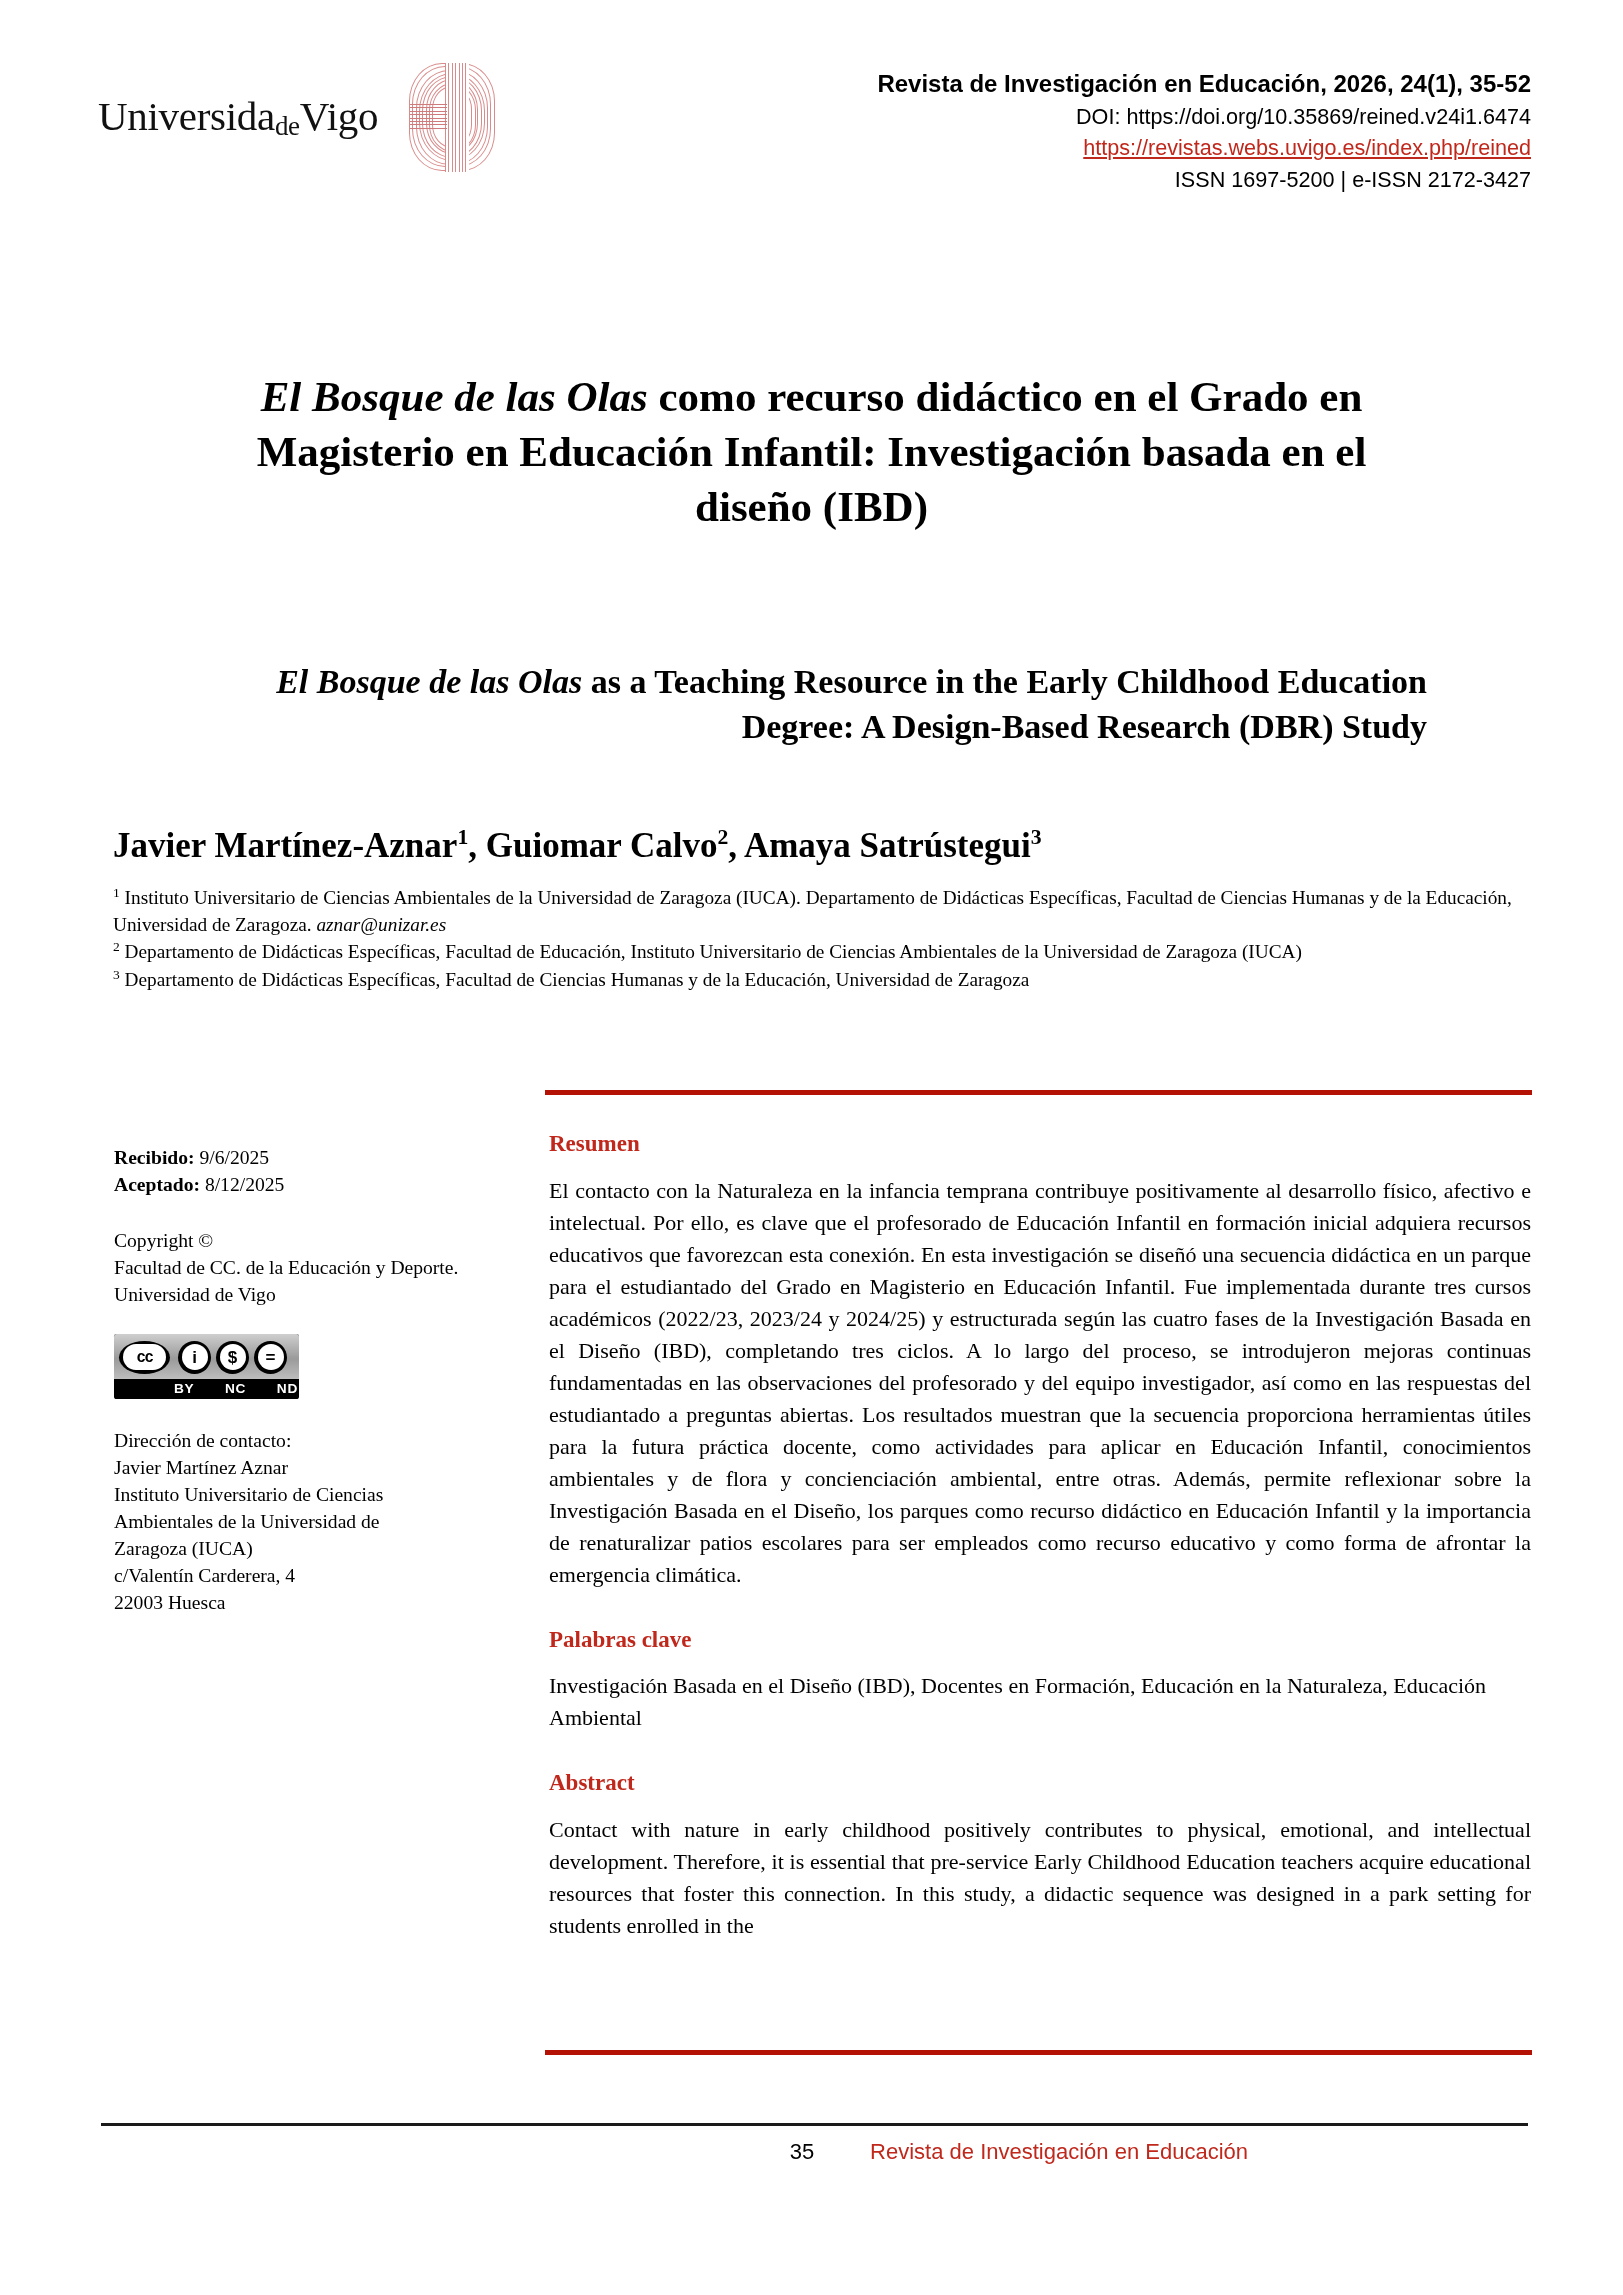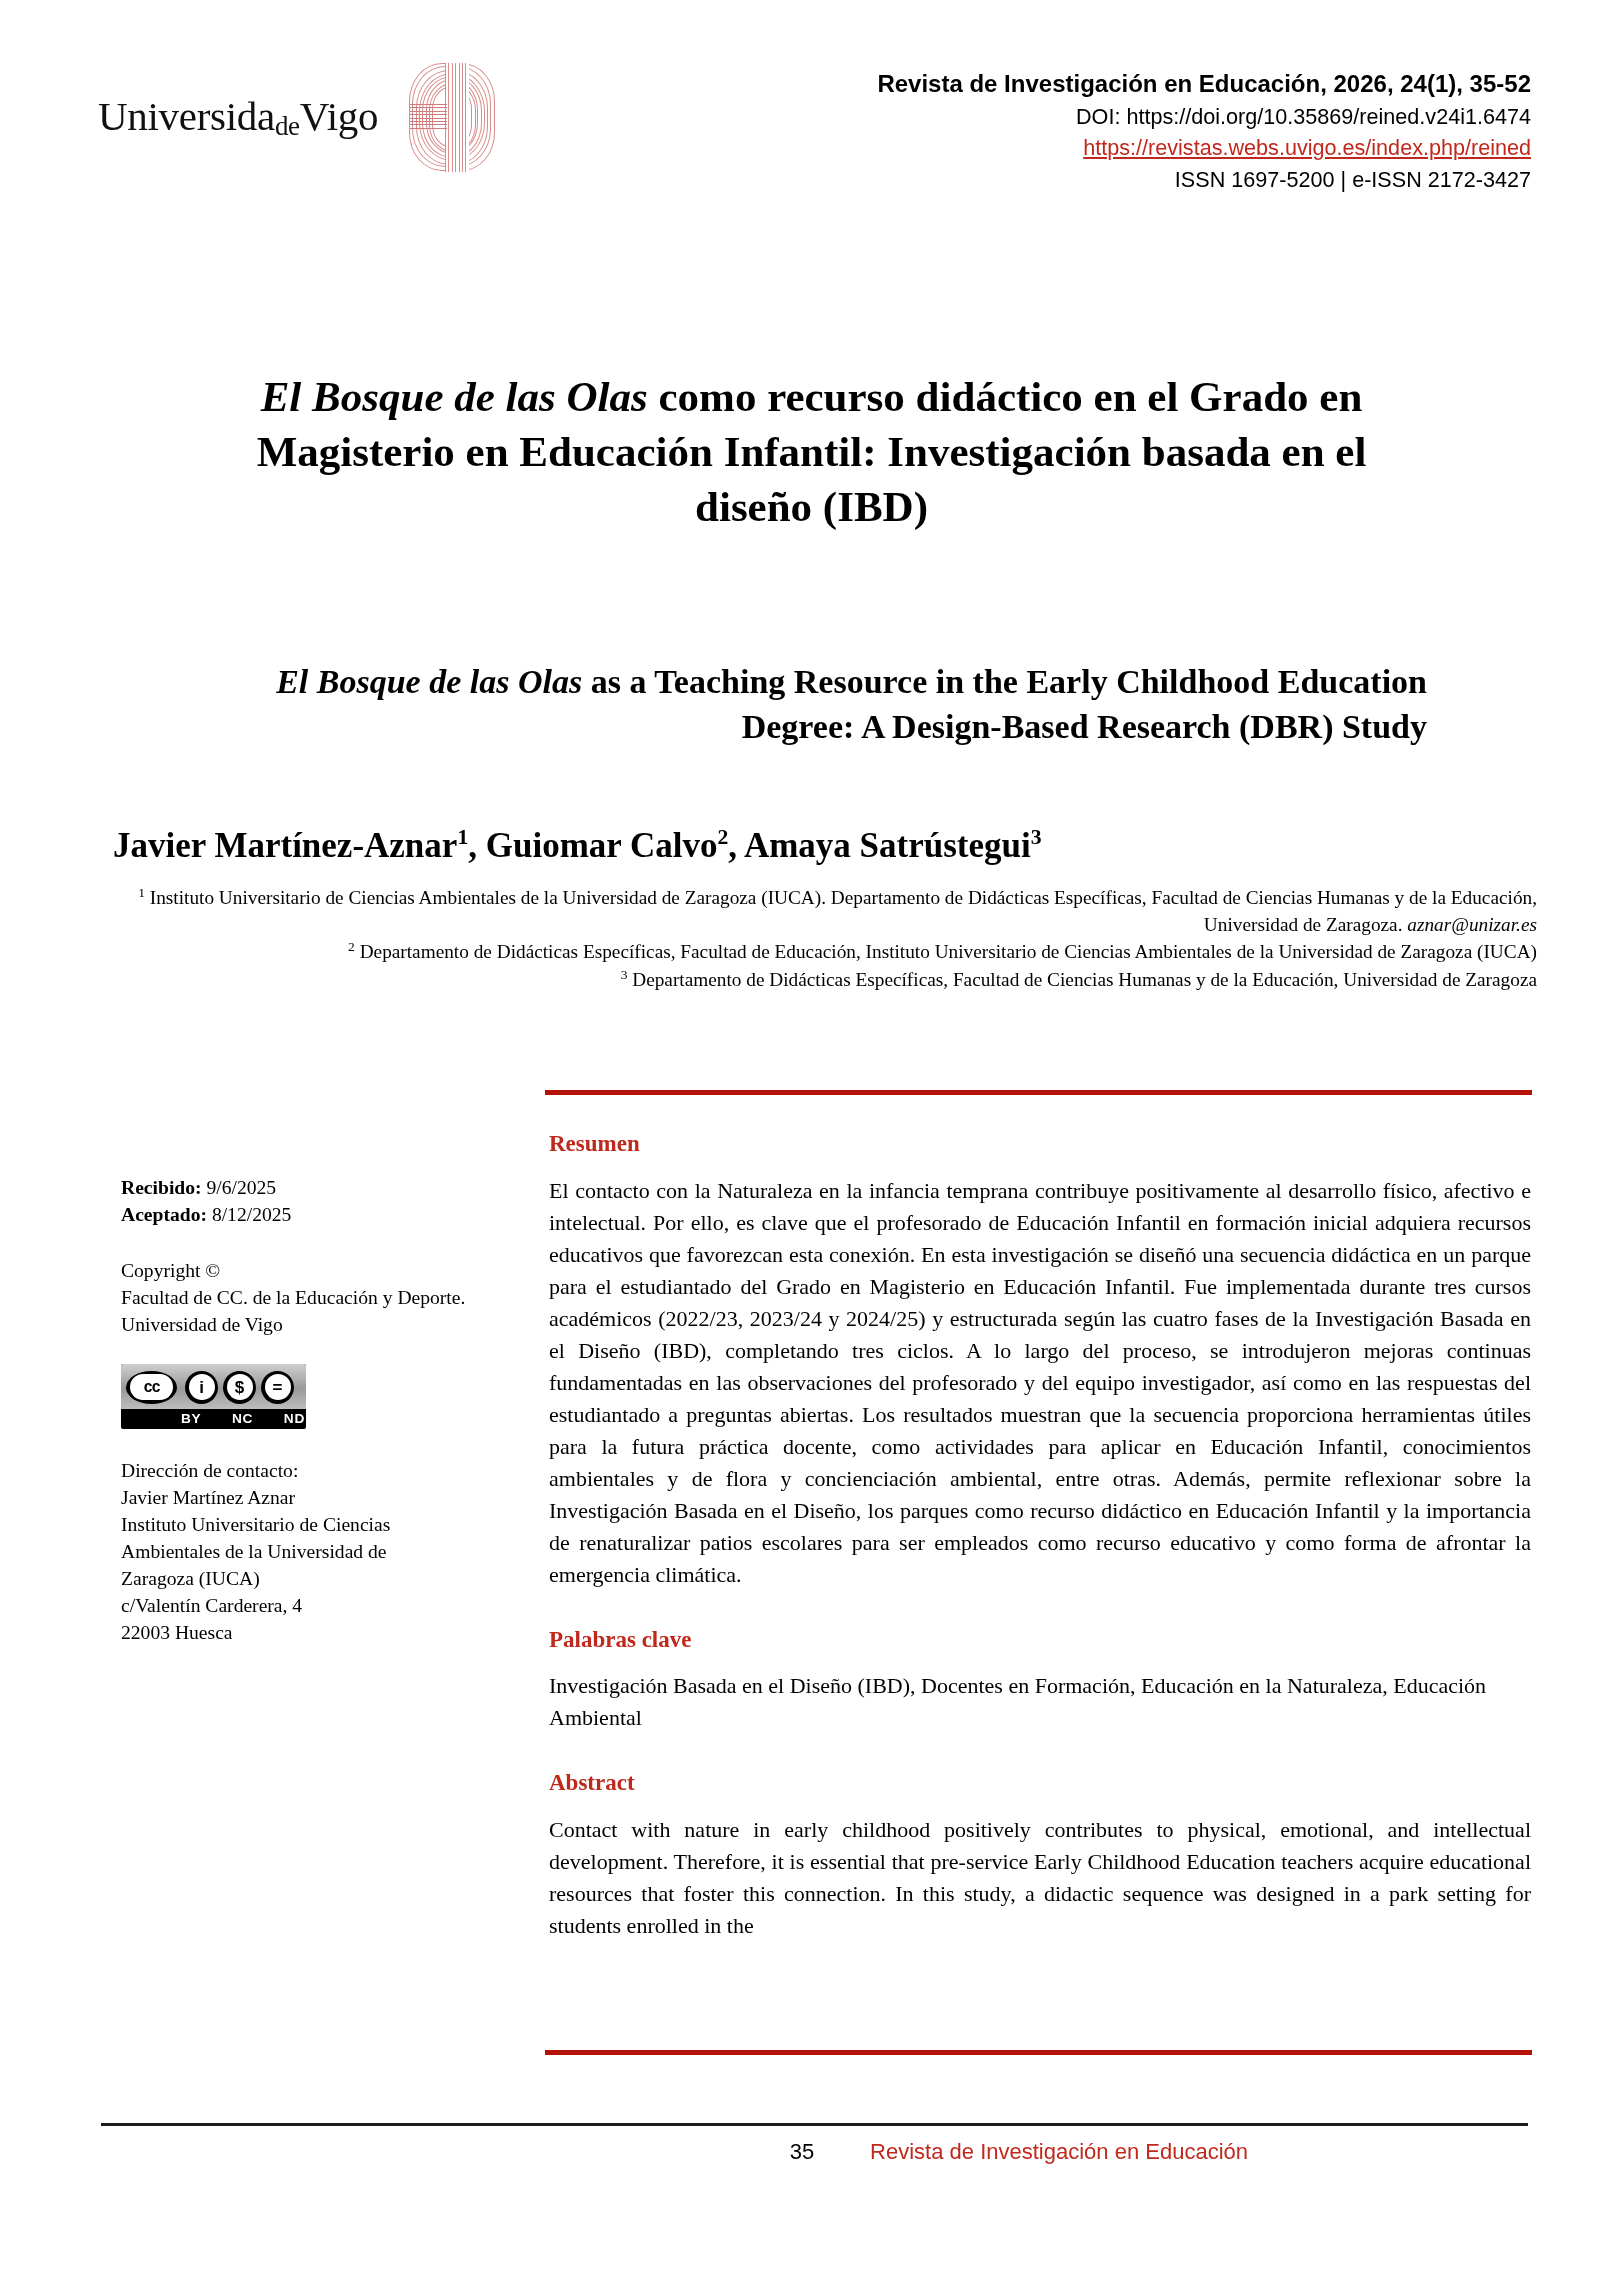--- a/index.html
+++ b/index.html
@@ -159,21 +159,21 @@
   .authors sup { font-size: 0.62em; vertical-align: super; font-weight: bold; }
 
   .affiliations {
     position: absolute;
     left: 113px;
     top: 884px;
     width: 1424px;
     font-size: 19.3px;
     line-height: 1.40;
   }
-  .affiliations .aff { margin: 0; text-align: right; }
+  .affiliations .aff { margin: 0; text-align: left; }
   .affiliations sup { font-size: 0.70em; vertical-align: super; }
   .affiliations .email { font-style: italic; }
 
   
   .rule-top {
     position: absolute;
     left: 545px;
     top: 1090px;
     width: 987px;
     height: 4.6px;
@@ -184,26 +184,25 @@
     left: 545px;
     top: 2050px;
     width: 987px;
     height: 4.6px;
     background: #B51206;
   }
 
   
   .sidebar {
     position: absolute;
-    left: 121px;
+    left: 114px;
     top: 1144px;
     width: 386px;
     font-size: 19.6px;
     line-height: 1.38;
-    margin-top: 30px;
   }
   .sidebar .dates { margin-bottom: 29px; }
   .sidebar .dates div { white-space: nowrap; }
   .sidebar .dates b { font-weight: bold; }
   .sidebar .copyright { margin-bottom: 26px; }
   .sidebar .copyright div { }
 
   
   .cc-badge {
     width: 185px;

